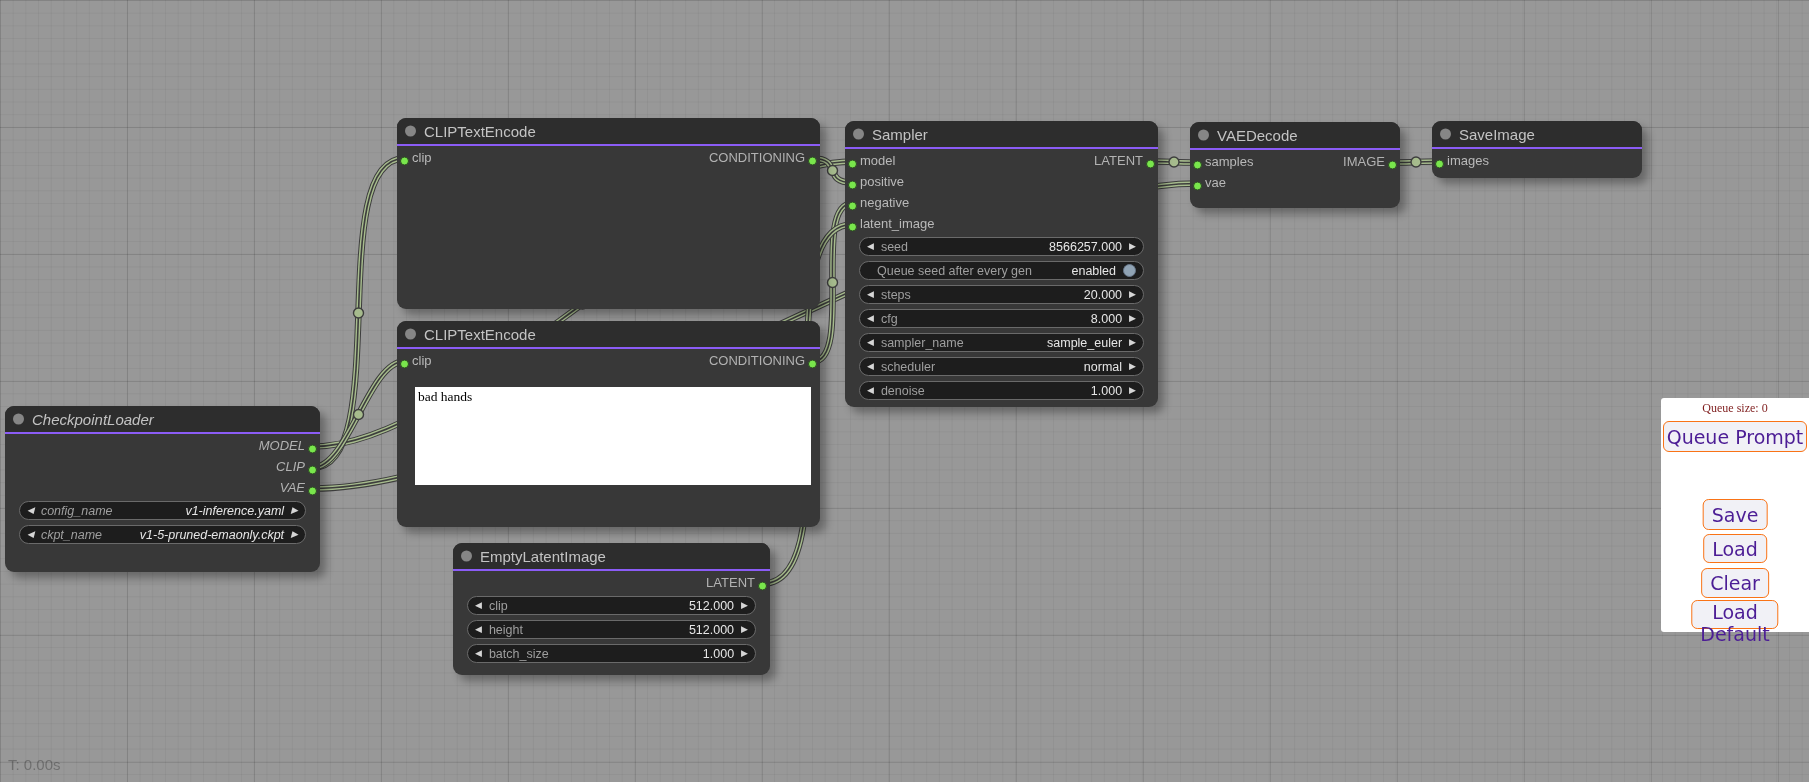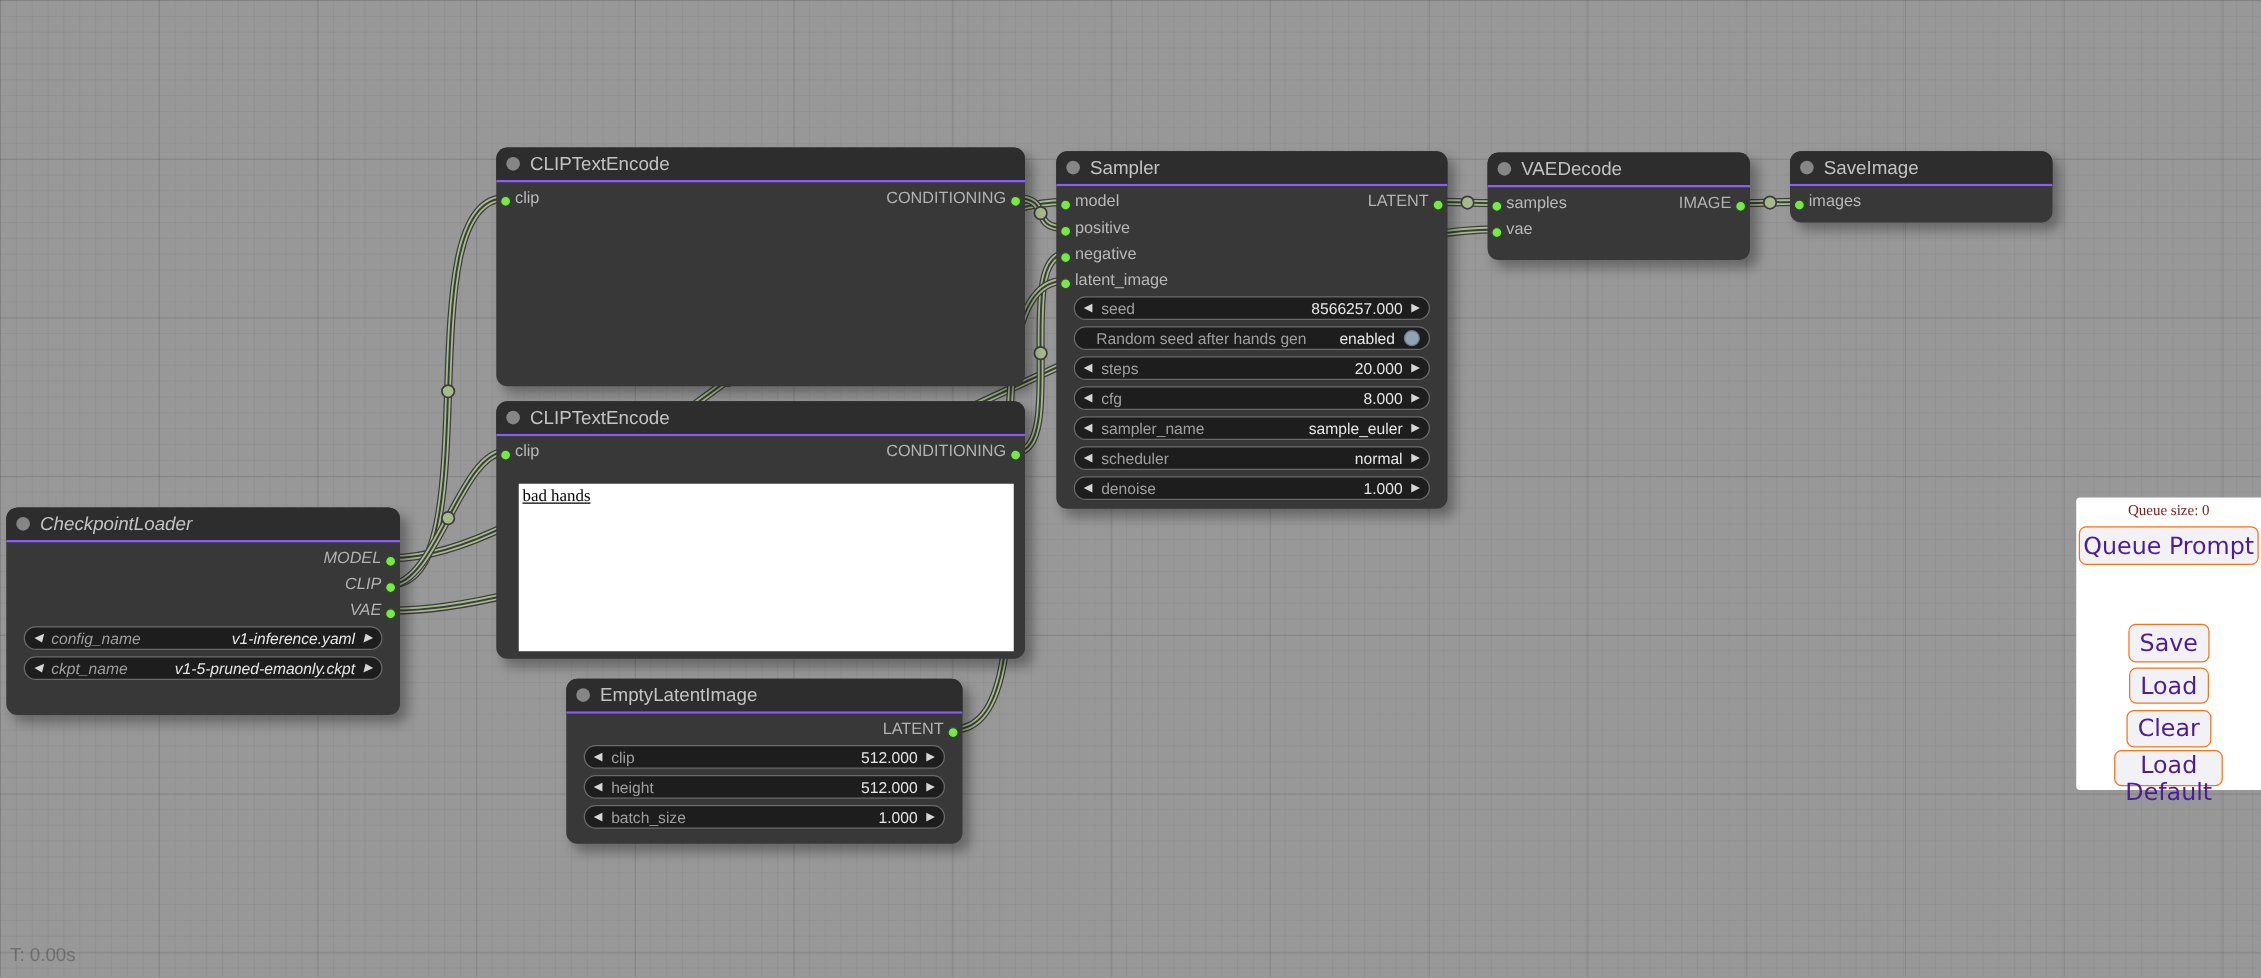--- a/index.html
+++ b/index.html
@@ -173,21 +173,21 @@
         <span>CLIPTextEncode</span>
       </div>
       <div class="slots">
         <div class="slot-row">
           <span class="dot in"></span>
           <span class="slot-label">clip</span>
           <span class="slot-label out">CONDITIONING</span>
           <span class="dot out"></span>
         </div>
       </div>
-      <textarea class="prompt-text" style="top: 66px; left: 18px; right: 9px; height: 134px; text-decoration: underline;">bad hands</textarea>
+      <textarea class="prompt-text" style="top: 66px; left: 18px; right: 9px; height: 98px;">bad hands</textarea>
     </div>
     <div class="node" style="left: 453px; top: 543px; width: 317px; height: 132px;">
       <div class="node-title">
         <span class="title-dot"></span>
         <span>EmptyLatentImage</span>
       </div>
       <div class="slots">
         <div class="slot-row">
           <span class="slot-label out">LATENT</span>
           <span class="dot out"></span>
@@ -237,21 +237,21 @@
           <span class="slot-label">latent_image</span>
         </div>
       </div>
       <div class="widget">
         <span class="w-arrow">◀</span>
         <span class="w-label">seed</span>
         <span class="w-value">8566257.000</span>
         <span class="w-arrow">▶</span>
       </div>
       <div class="widget toggle">
-        <span class="w-label">Random seed after hands gen</span>
+        <span class="w-label">Queue seed after every gen</span>
         <span class="w-value">enabled</span>
         <span class="toggle-circle"></span>
       </div>
       <div class="widget">
         <span class="w-arrow">◀</span>
         <span class="w-label">steps</span>
         <span class="w-value">20.000</span>
         <span class="w-arrow">▶</span>
       </div>
       <div class="widget">

